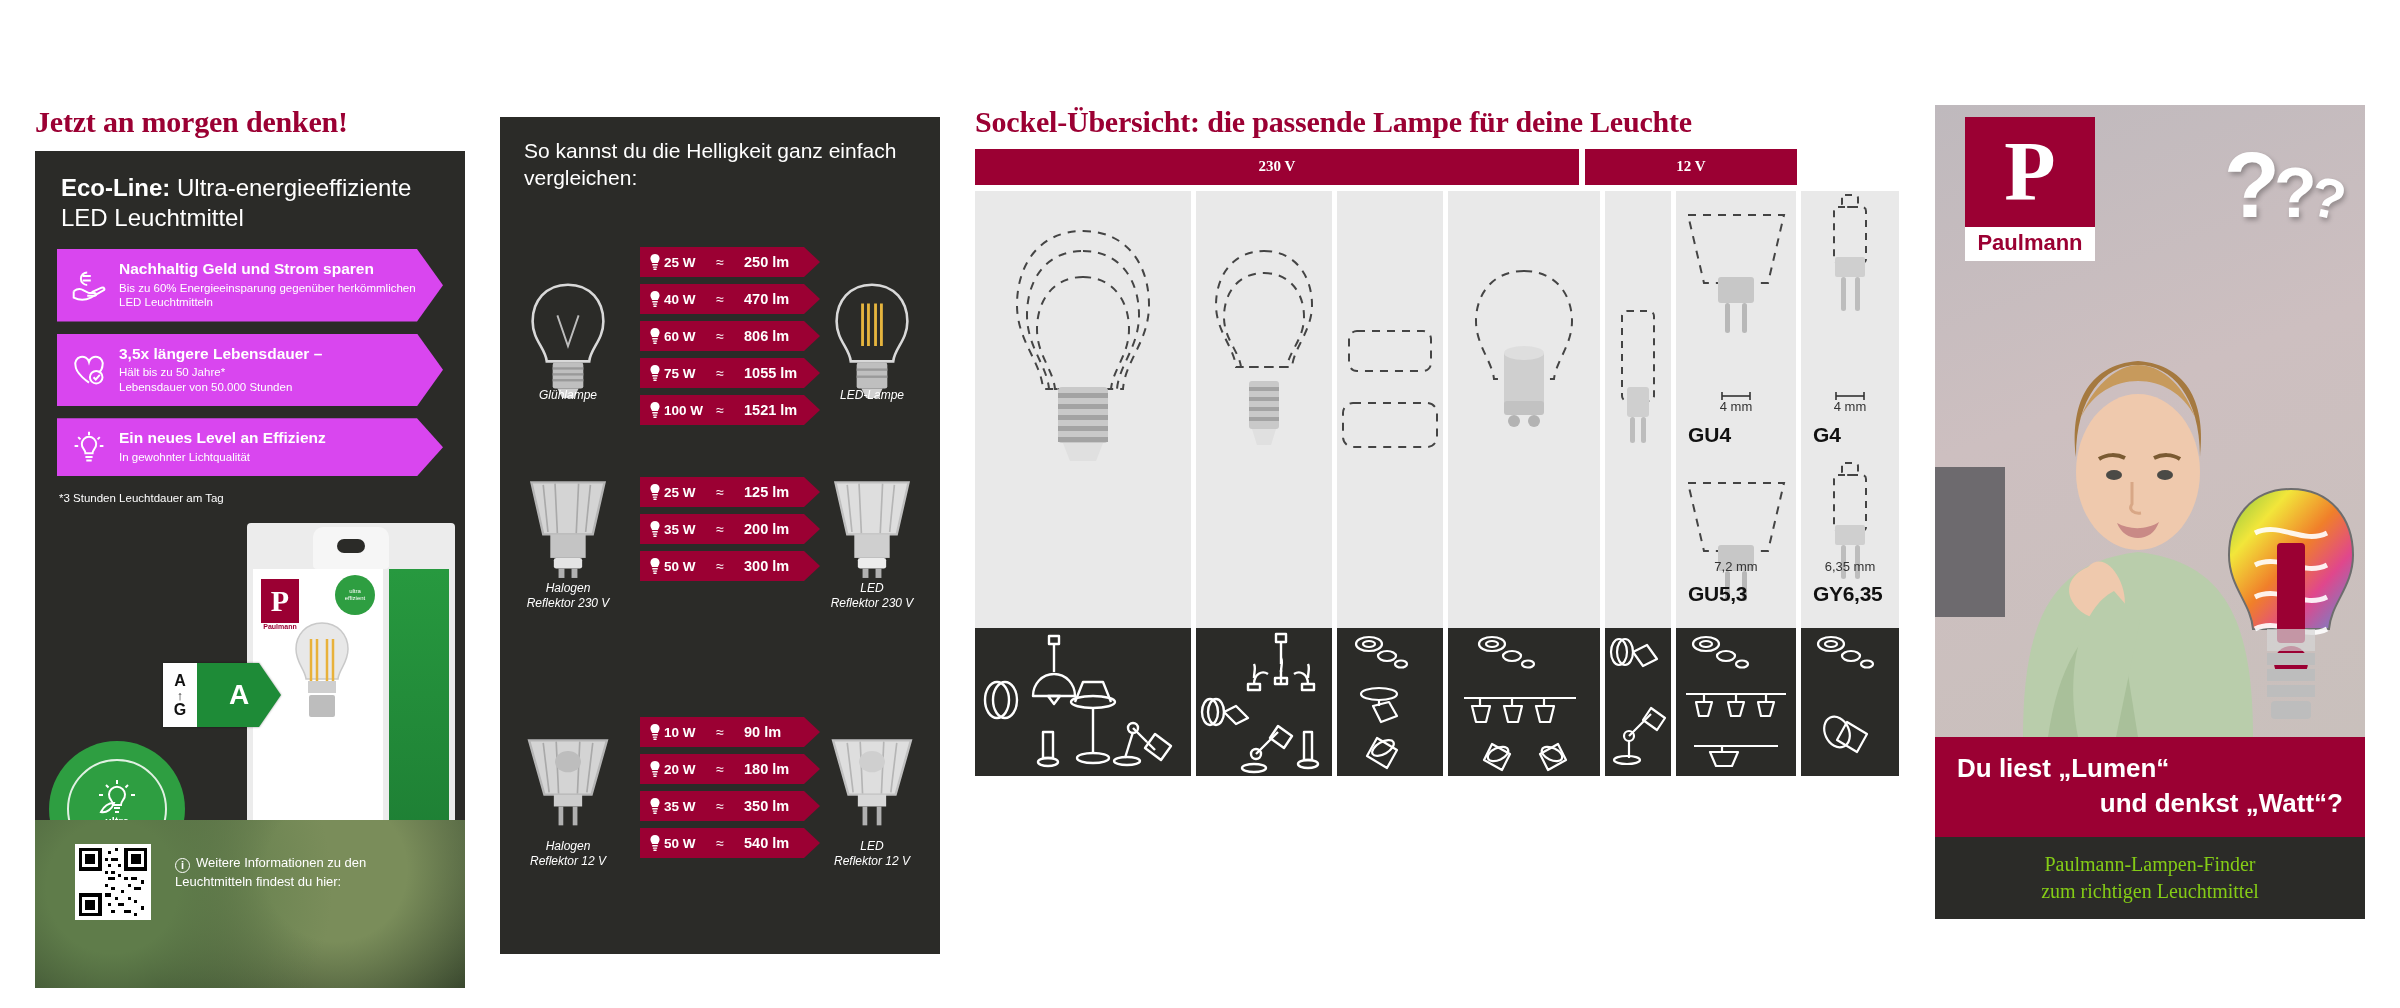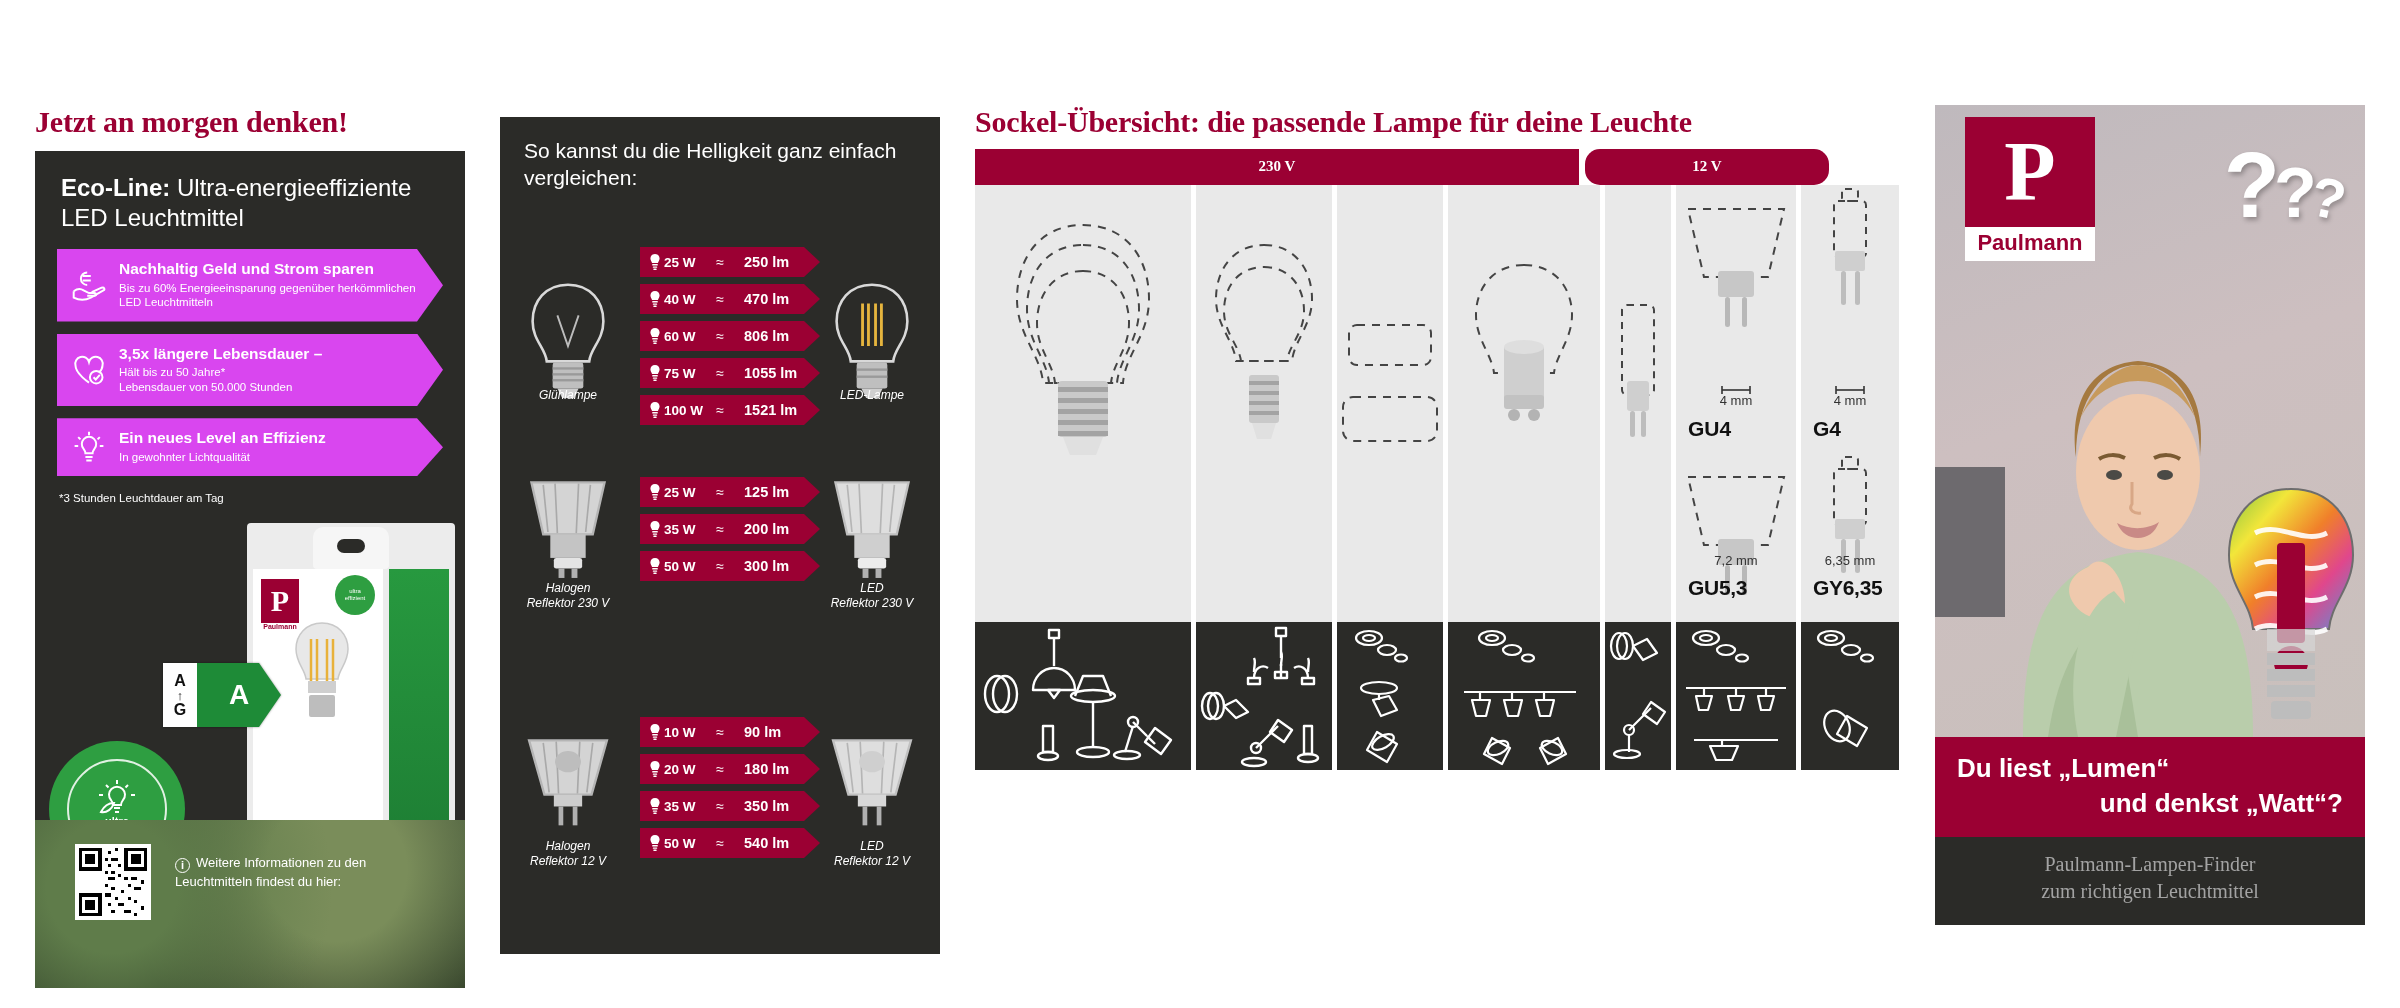--- a/index.html
+++ b/index.html
@@ -102,23 +102,23 @@
      line-height:1.25; width:130px; font-style:italic; }
   .bulbart{ position:absolute; }
 
   
   #p3{ position:absolute; left:975px; top:105px; width:930px; }
   #p3 .title{ margin-bottom:10px; }
   .volt-bars{ display:flex; gap:6px; }
   .vbar{ background:#9B0033; color:#fff; text-align:center; font-size:15px; font-weight:bold;
      padding:9px 0 10px; font-family:"Liberation Serif", serif; }
   .vbar.v230{ width:604px; }
-  .vbar.v12{ width:244px;border-radius:15px; }
-
-  .sock-row{ display:flex; gap:5px; }
+  .vbar.v12{ width:212px; }
+
+  .sock-row{ display:flex; gap:5px; margin-top:6px; }
   .sock{ background:#e9e9e9; position:relative; height:585px; }
   .sock .art{ position:absolute; left:0; right:0; top:0; bottom:132px; }
   .sock .dim{ position:absolute; left:0; right:0; bottom:104px; text-align:center;
      font-size:13px; color:#333; }
   .sock .dimbar{ position:absolute; bottom:128px; left:50%; transform:translateX(-50%); }
   .sock .name{ position:absolute; left:12px; bottom:72px; font-size:21px; font-weight:bold;
      color:#111; letter-spacing:-0.3px; }
   .sock .lamps{ position:absolute; left:0; right:0; bottom:0; height:148px; background:#2b2b28; }
   .sock .lamps svg{ width:100%; height:100%; }
   .sock.tall .name{ bottom:170px; }
@@ -139,21 +139,21 @@
      font-weight:bold; line-height:.8; letter-spacing:-6px;
      text-shadow:2px 3px 5px rgba(0,0,0,.28); }
   .hero .qmarks span.s2{ font-size:70px; }
   .hero .qmarks span.s3{ font-size:56px; display:inline-block; transform:rotate(12deg); }
   .hero .person{ position:absolute; left:58px; bottom:0; width:290px; height:470px; }
   .hero .bulbphoto{ position:absolute; right:-6px; bottom:6px; width:160px; height:250px; }
 
   .claim{ background:#9B0033; color:#fff; padding:16px 22px 18px; }
   .claim .l1{ font-size:26px; font-weight:bold; }
   .claim .l2{ font-size:26px; font-weight:bold; text-align:right; margin-top:4px; }
-  .subclaim{ background:#2b2b28; color:#a3a3a3; text-align:center; padding:14px 10px 20px;
+  .subclaim{ background:#2b2b28; color:#84cc16; text-align:center; padding:14px 10px 14px;
      font-family:"Liberation Serif", serif; font-size:20px; line-height:1.35; }
 </style>
 </head>
 <body>
 
 <div class="board">
 
   <section id="p1">
     <div class="panel-title title">Jetzt an morgen denken!</div>
     <div class="body">

